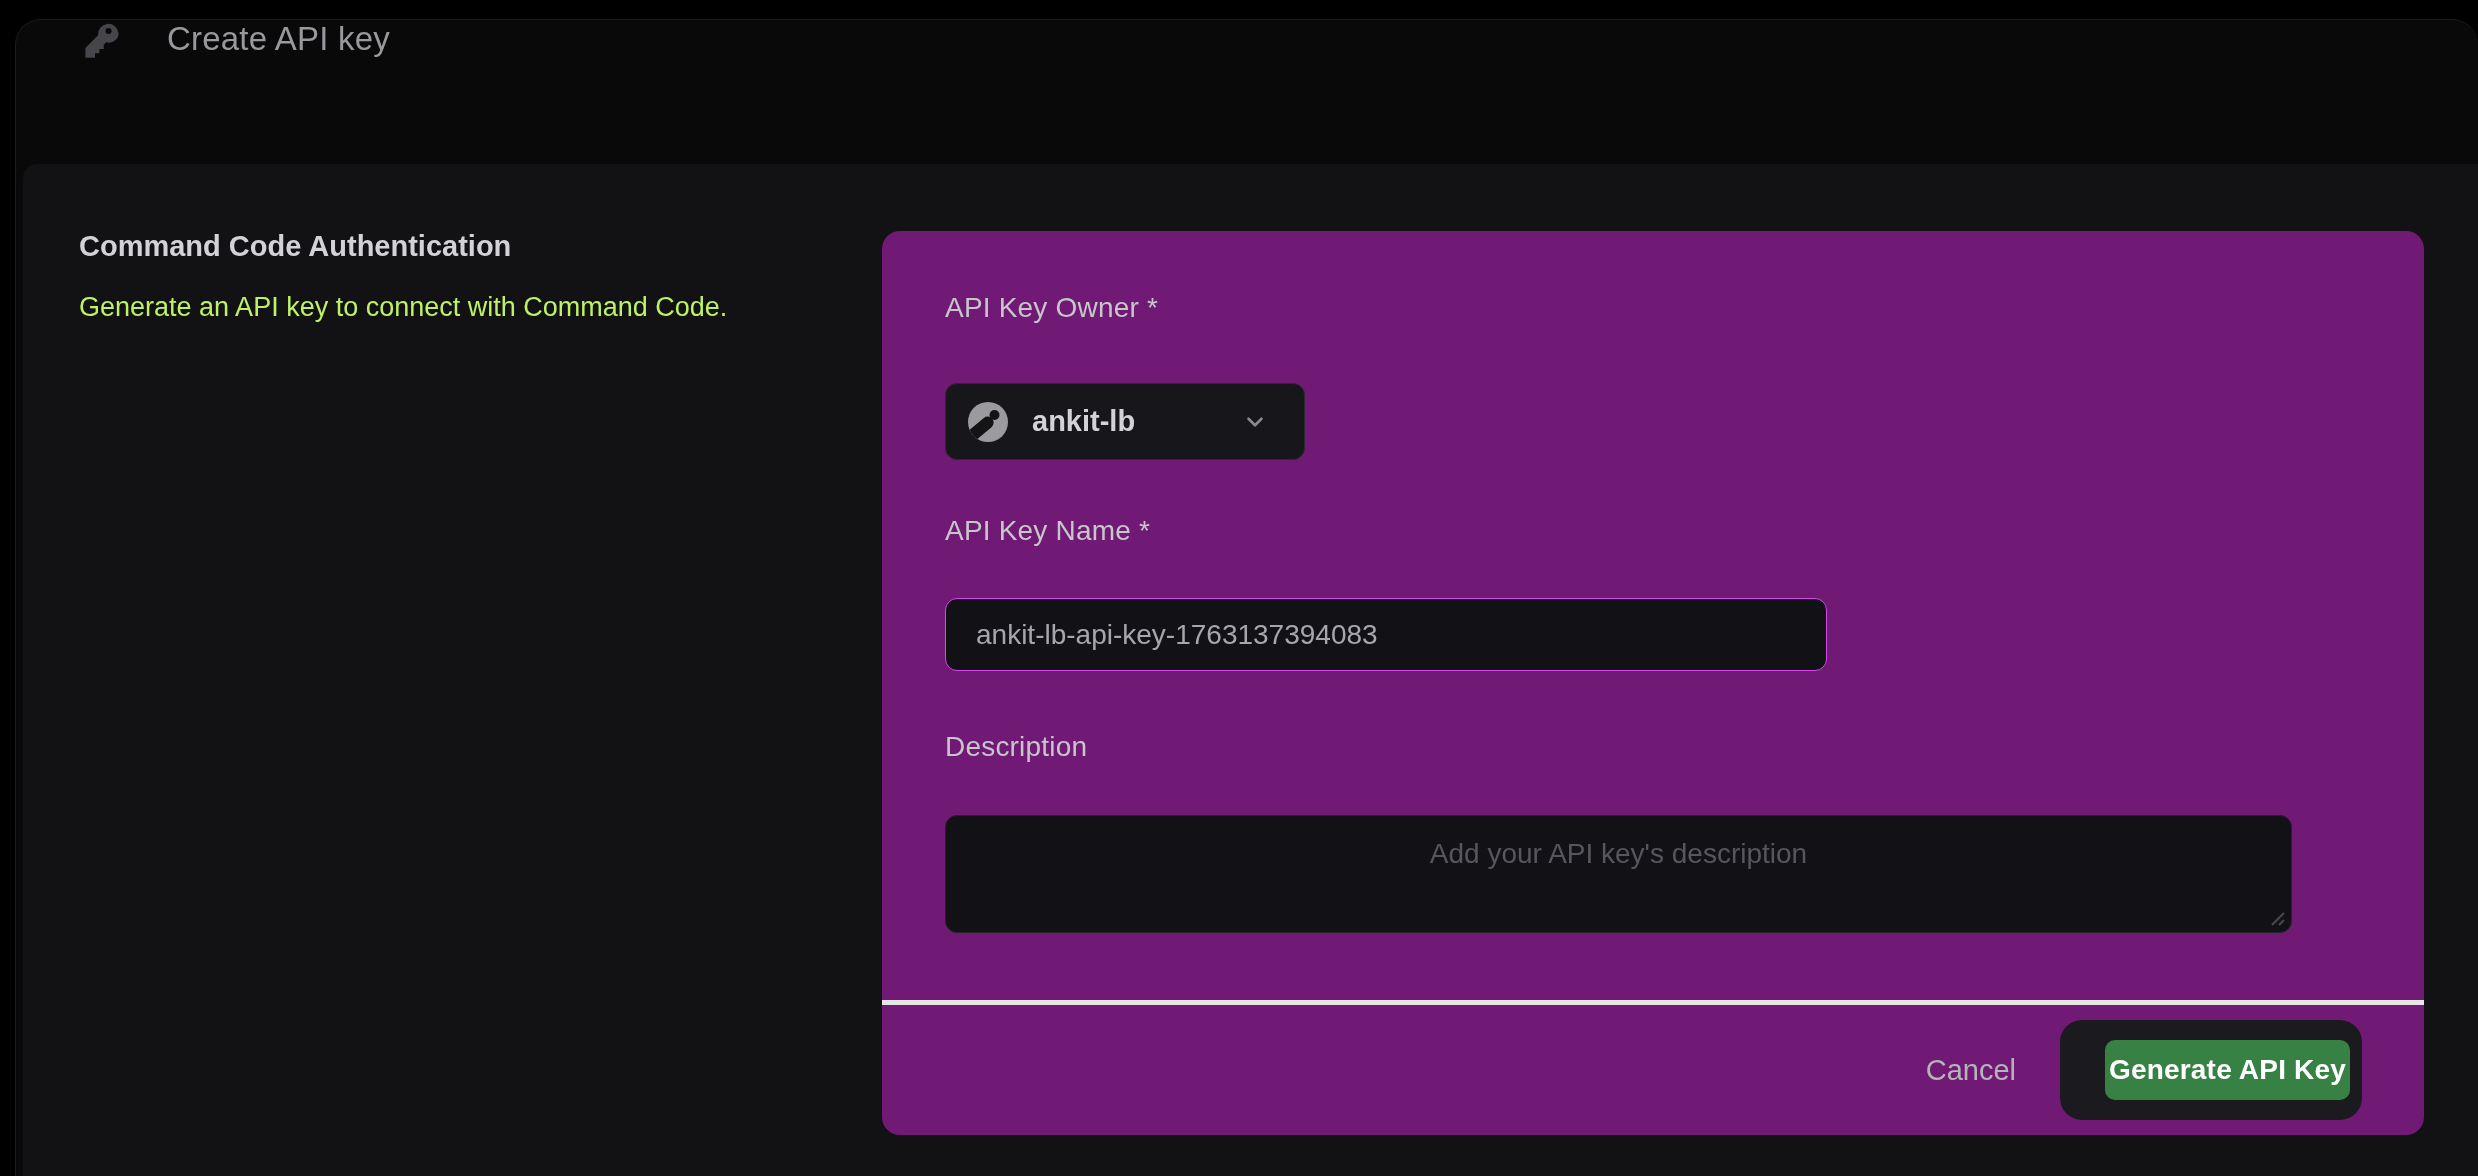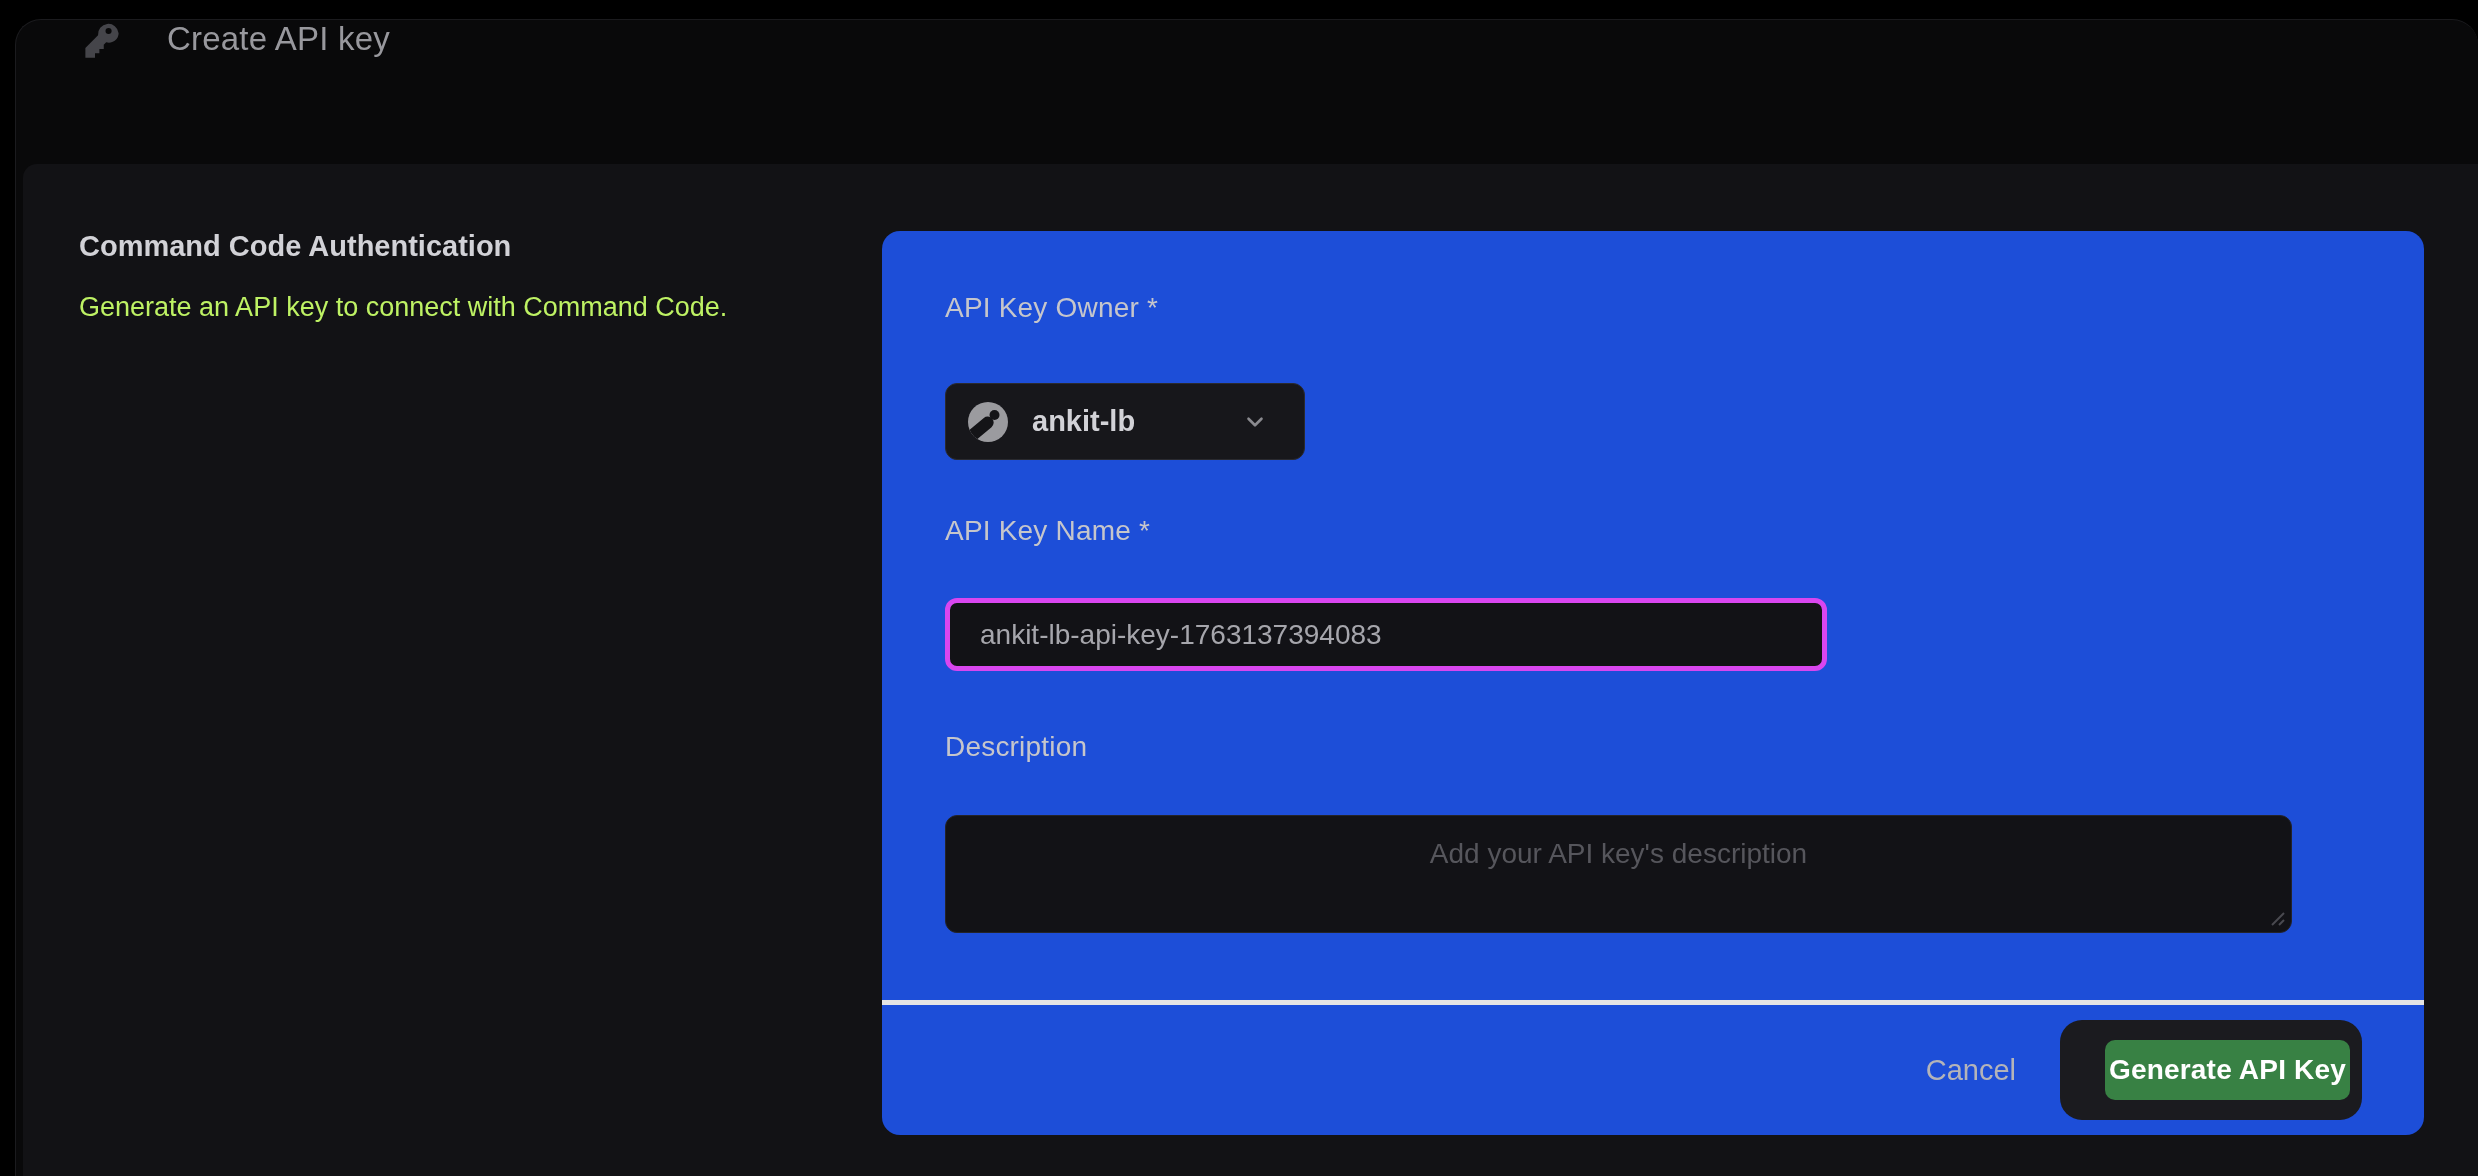--- a/index.html
+++ b/index.html
@@ -20,39 +20,39 @@
   .content { position:absolute; left:7px; top:144px; right:0; bottom:0;
              background:#121215; border-radius:14px 0 0 0; }
 
   .section-heading { position:absolute; left:56px; top:66px;
                      font-size:29px; font-weight:700; color:#d2d2d7; }
   .section-subtitle { position:absolute; left:56px; top:128px;
                       font-size:27px; color:#bef264; }
 
   
   .card { position:absolute; left:859px; top:67px; width:1542px; height:904px;
-          background:#1d4ed8; border-radius:18px; }
+          background:#701a75; border-radius:18px; }
 
   .field-label { position:absolute; left:63px; font-size:28px; font-weight:500;
                  color:#c6c6cb; letter-spacing:.2px; }
   .label-owner { top:61px; }
   .label-name  { top:284px; }
   .label-desc  { top:500px; }
 
   
   .dropdown { position:absolute; left:63px; top:152px; width:360px; height:77px;
               background:#17171b; border:1px solid #2a2a2f; border-radius:12px;
               display:flex; align-items:center; padding:0 36px 0 22px; cursor:pointer; }
   .avatar { width:40px; height:40px; flex:0 0 auto; }
   .dropdown-value { margin-left:24px; font-size:29px; font-weight:700; color:#d2d2d7; }
   .chevron-icon { margin-left:auto; width:26px; height:26px; color:#8a8a8f; }
 
   
   .text-input { position:absolute; left:63px; top:367px; width:882px; height:73px;
-                background:#121216; border:5px solid #d946ef; border-radius:12px;
+                background:#121216; border:1px solid #d946ef; border-radius:12px;
                 padding:0 30px; font-size:28px; color:#a6a6ac;
                 font-family:"Liberation Sans", sans-serif; outline:none; }
 
   
   .textarea-wrap { position:absolute; left:63px; top:584px; width:1347px; height:118px; }
   .description-input { width:100%; height:100%; background:#121216;
                        border:1px solid #232329; border-radius:12px; resize:none;
                        padding:22px 44px; font-size:28px; color:#a6a6ac;
                        font-family:"Liberation Sans", sans-serif; outline:none;text-align:center; }
   .description-input::placeholder { color:#56565c; }

